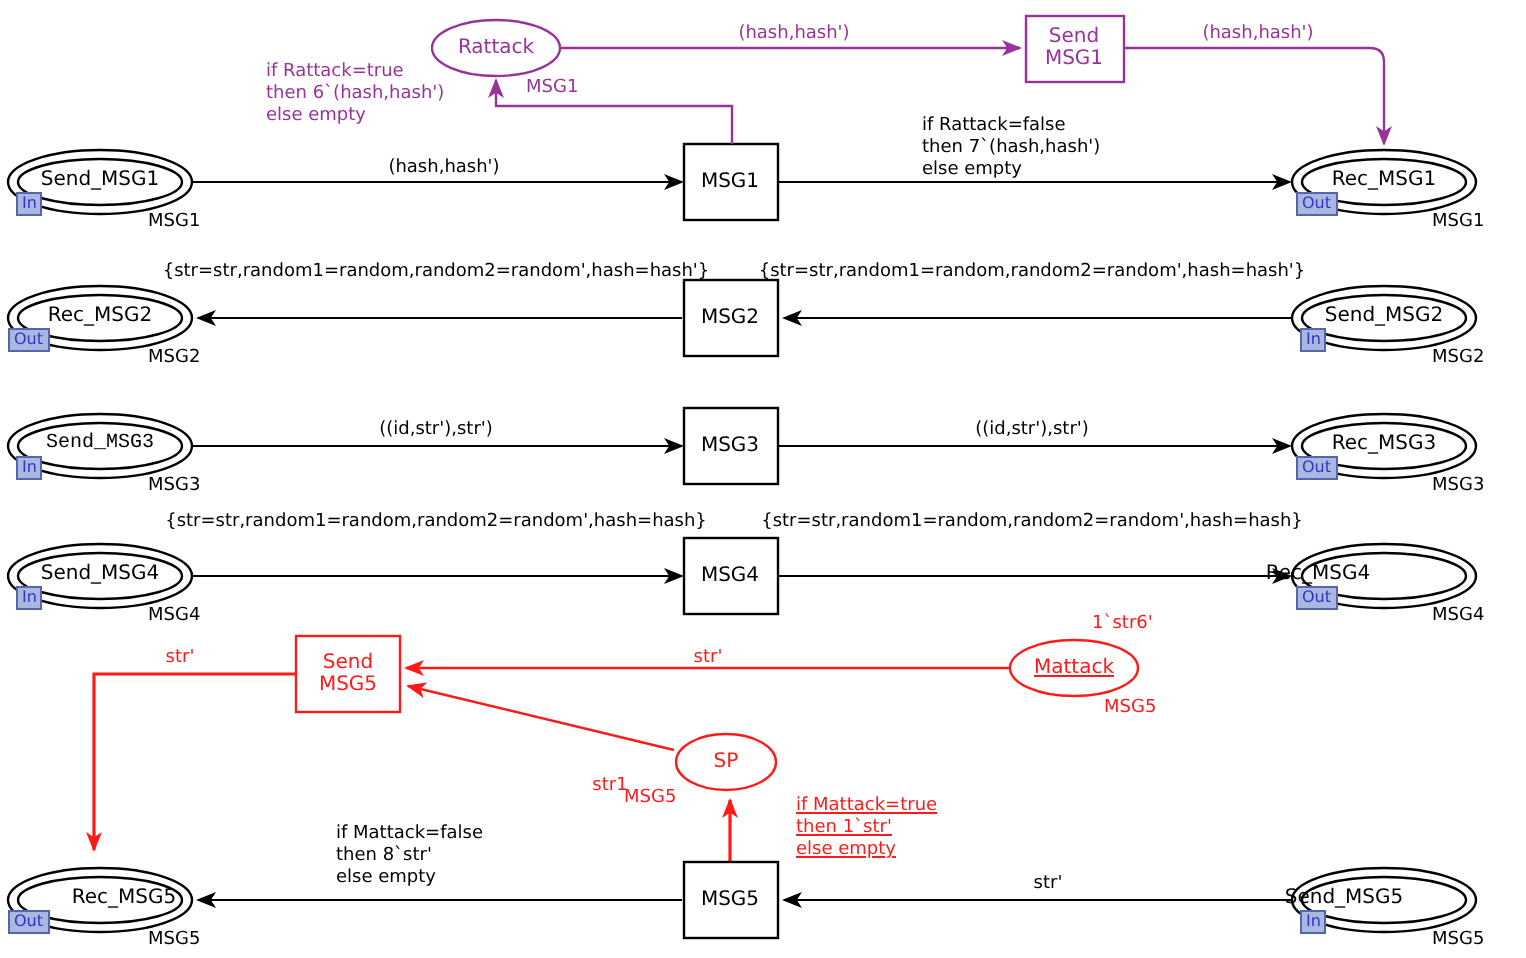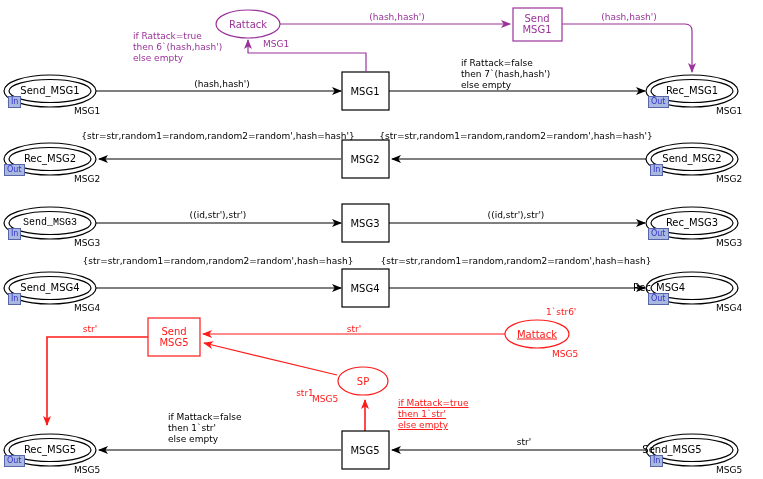--- a/index.html
+++ b/index.html
@@ -241,32 +241,32 @@
 
   <div class="node-text red" style="left:537px; top:334px;text-decoration:underline;">Mattack</div>
   <div class="lbl red" style="left:552px; top:349px;">MSG5</div>
   <div class="lbl red" style="left:546px; top:307px;">1`str6'</div>
 
   <div class="node-text red" style="left:363px; top:381px;">SP</div>
   <div class="lbl red" style="left:312px; top:394px;">MSG5</div>
 
   <div class="node-text black" style="left:365px; top:450px;">MSG5</div>
 
-  <div class="node-text black" style="left:50px; top:449px;">Rec_MSG5</div>
+  <div class="node-text black" style="left:62px; top:449px;">Rec_MSG5</div>
   <div class="port-tag" style="left:4px; top:455px;">Out</div>
   <div class="lbl black" style="left:74px; top:465px;">MSG5</div>
 
   <div class="node-text black" style="left:672px; top:449px;">Send_MSG5</div>
   <div class="port-tag" style="left:650px; top:455px;">In</div>
   <div class="lbl black" style="left:716px; top:465px;">MSG5</div>
 
   <div class="lbl red center" style="left:90px; top:324px;">str'</div>
   <div class="lbl red center" style="left:354px; top:324px;">str'</div>
   <div class="lbl red center" style="left:305px; top:352px;margin-top:36px;">str1</div>
   <div class="lbl black" style="left:168px; top:412px;">if Mattack=false
-then 1`str'
+then 8`str'
 else empty</div>
   <div class="lbl red" style="left:398px; top:398px;text-decoration:underline;">if Mattack=true
 then 1`str'
 else empty</div>
   <div class="lbl black center" style="left:524px; top:437px;">str'</div>
 
 </div>
 
 </body></html>

